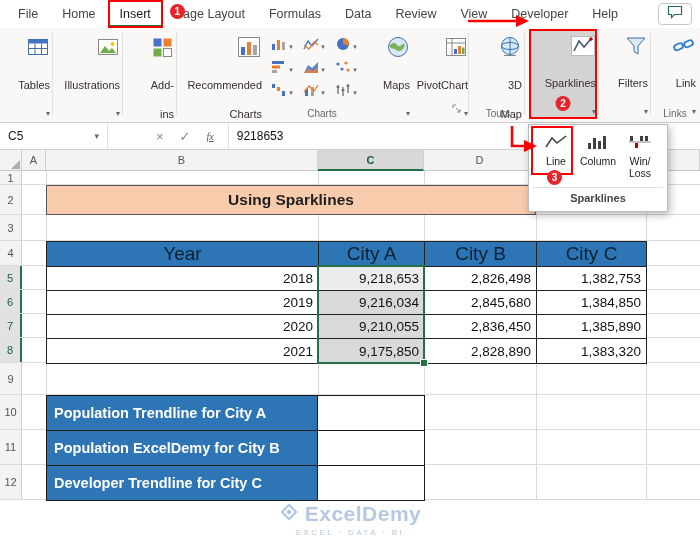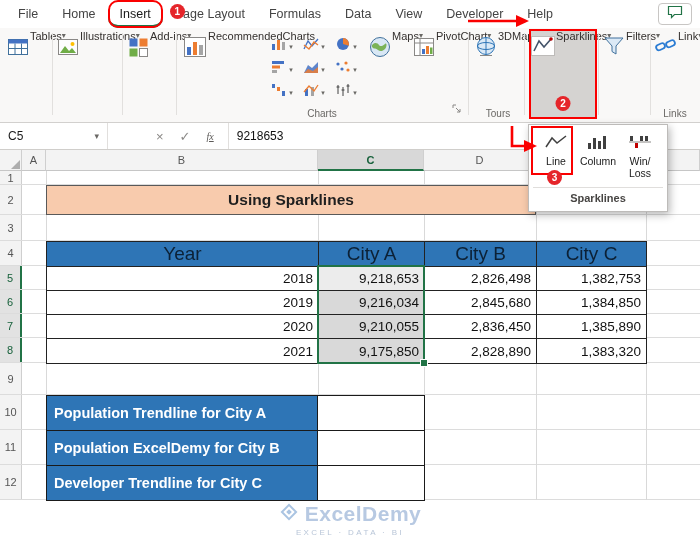--- a/index.html
+++ b/index.html
@@ -3,26 +3,26 @@
 <meta charset="utf-8">
 <style>
   * { margin:0; padding:0; box-sizing:border-box; }
   html,body { background:#fff; }
   body { font-family:"Liberation Sans",sans-serif; }
   #app { position:relative; width:700px; height:552px; background:#fff; overflow:hidden; }
 
   
   .tabs { position:absolute; top:0; left:0; right:0; height:28px; background:#fff; display:flex; align-items:stretch; padding-left:6px; }
   .tab { padding:0 12px; font-size:12.5px; color:#444; display:flex; align-items:center; white-space:nowrap; position:relative; }
-  .tab.active { color:#1a1a1a; box-shadow:inset 0 -3px 0 #217346; outline:2px solid #fa0000; outline-offset:-2px;border-radius:10px; }
+  .tab.active { color:#1a1a1a; box-shadow:inset 0 -3px 0 #217346; outline:2px solid #fa0000; outline-offset:-2px; }
   .comment-btn { position:absolute; right:8px; top:3px; width:34px; height:22px; border:1px solid #c8c6c4; border-radius:4px; display:flex; align-items:center; justify-content:center; background:#fff; }
 
   
   .ribbon { position:absolute; top:28px; left:0; right:0; height:95px; background:#f9f8f7; border-bottom:1px solid #d2d0ce; }
-  .rbtn { position:absolute; top:2px; height:88px; display:flex; flex-direction:row; align-items:flex-start; font-size:11px; color:#34302e; text-align:center; }
+  .rbtn { position:absolute; top:2px; height:88px; display:flex; flex-direction:column; align-items:flex-end; font-size:11px; color:#34302e; text-align:center;gap:16px; }
   .rbtn svg { margin-top:5px; margin-bottom:2px; flex:none; }
   .rbtn .lbl { line-height:13px; }
   .caret { font-size:8px; color:#6a6865; line-height:9px; margin-top:1px; }
   .vsep { position:absolute; top:5px; height:82px; width:1px; background:#e2e0de; }
   .grp { position:absolute; bottom:3px; font-size:10px; color:#696764; text-align:center; }
   .launcher { position:absolute; left:452px; bottom:4px; }
   .minigrid { position:absolute; left:266px; top:8px; width:98px; display:grid; grid-template-columns:repeat(3,32px); row-gap:3px; }
   .mini { display:flex; align-items:center; justify-content:center; gap:2px; height:20px; }
   .mini .caret { font-size:7px; margin-top:0; }
   .b-tables{left:6px;width:44px;} .b-illus{left:56px;width:64px;} .b-addins{left:126px;width:48px;}
@@ -100,20 +100,21 @@
   <div class="tabs">
     <div class="tab">File</div>
     <div class="tab">Home</div>
     <div class="tab active">
       <span>Insert</span>
       <span class="badge badge-1">1</span>
     </div>
     <div class="tab">Page Layout</div>
     <div class="tab">Formulas</div>
     <div class="tab">Data</div>
+    <div class="tab">Review</div>
     <div class="tab">View</div>
     <div class="tab">Developer</div>
     <div class="tab">Help</div>
     <div class="comment-btn">
       <span><svg width="16" height="14" viewBox="0 0 16 14">
             <path d="M1.5 1.5h13v8h-7l-3 3v-3h-3z" fill="#fff" stroke="#217346" stroke-width="1.2"></path>
           </svg></span>
     </div>
   </div>
 

